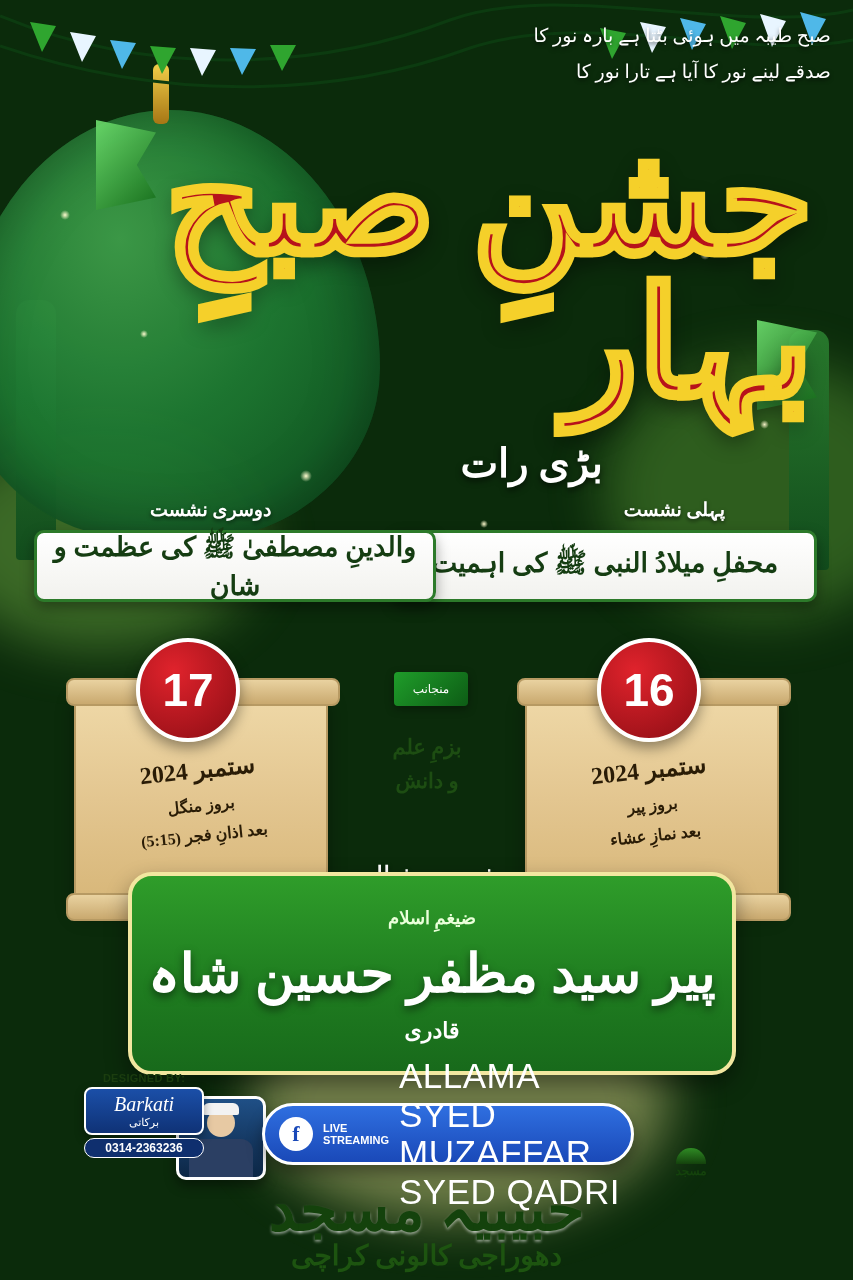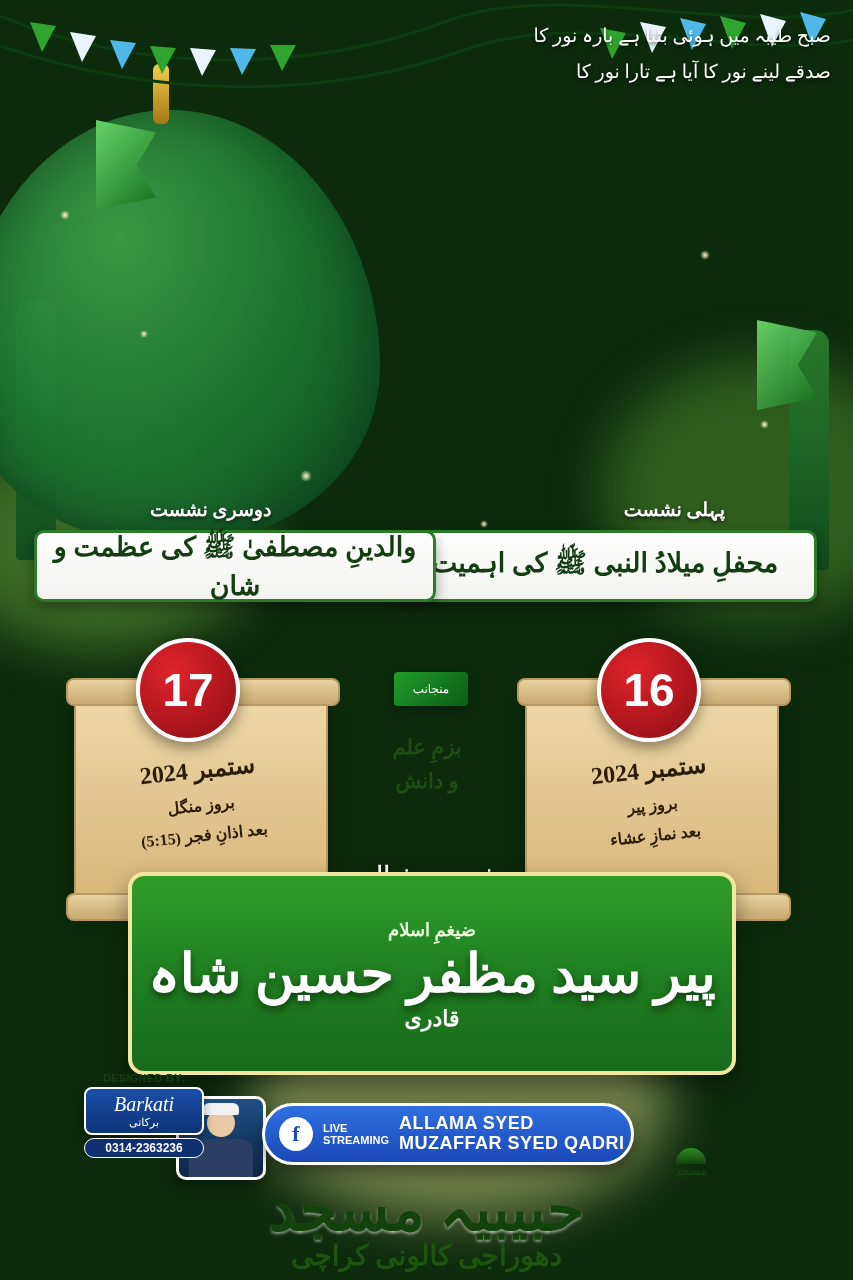--- a/index.html
+++ b/index.html
@@ -114,24 +114,24 @@
   .mid-flag{
     position:absolute;left:394px;top:672px;width:74px;height:34px;
     background:linear-gradient(135deg,#1f9d2a,#0d5c15);border-radius:4px;
     color:#fff;font-size:12px;display:flex;align-items:center;justify-content:center;
     direction:rtl;font-family:"Liberation Serif", serif;
     box-shadow:0 3px 8px rgba(0,0,0,.35);
   }
 
   
   .speaker-panel{
-    position:absolute;left:128px;top:872px;width:600px;height:195px;border-radius:16px;
+    position:absolute;left:128px;top:872px;width:600px;height:195px;border-radius:24px;
     background:linear-gradient(180deg,#2f9d2a 0%,#1f7d20 55%,#186a1b 100%);
     border:4px solid #f2e7a0;box-shadow:0 10px 22px rgba(0,0,0,.4);
-    display:flex;flex-direction:column;align-items:center;justify-content:center;
+    display:flex;flex-direction:column;align-items:center;justify-content:center;gap:12px;
   }
   .khitab{
     position:absolute;left:0;right:0;top:862px;text-align:center;color:#ffffff;
     direction:rtl;font-size:21px;font-weight:bold;font-family:"Liberation Serif", serif;
     text-shadow:0 2px 4px rgba(0,0,0,.5);
   }
   .sp-pre{direction:rtl;color:#eaffda;font-size:18px;font-weight:bold;
     font-family:"Liberation Serif", serif;margin-top:4px;}
   .sp-name{
     direction:rtl;color:#ffffff;font-size:54px;font-weight:bold;line-height:1.15;
@@ -147,21 +147,21 @@
     background:linear-gradient(180deg,#2f6fe0 0%,#1a49b8 100%);
     border:3px solid #ffffff;box-shadow:0 8px 16px rgba(0,0,0,.4);
     display:flex;align-items:center;gap:10px;padding-left:14px;box-sizing:border-box;
   }
   .fb{
     width:34px;height:34px;border-radius:50%;background:#ffffff;color:#1a49b8;
     font-weight:bold;font-size:22px;display:flex;align-items:center;justify-content:center;
     font-family:"Liberation Serif", serif;flex:0 0 auto;
   }
   .livetxt{color:#fff;font-size:11px;font-weight:bold;line-height:1.1;flex:0 0 auto;}
-  .livename{color:#fff;font-size:18px;font-weight:bold;line-height:1.1;letter-spacing:.5px;}
+  .livename{color:#fff;font-size:35px;font-weight:normal;line-height:1.1;letter-spacing:.5px;}
   .speaker-photo{
     position:absolute;left:176px;top:1096px;width:84px;height:78px;border-radius:10px;
     background:linear-gradient(180deg,#1f4f86,#0d2746);
     border:3px solid #ffffff;box-shadow:0 6px 12px rgba(0,0,0,.4);overflow:hidden;
   }
   .sp-head{position:absolute;left:28px;top:10px;width:28px;height:28px;border-radius:50%;background:#e7c9a3;}
   .sp-cap{position:absolute;left:24px;top:4px;width:36px;height:12px;border-radius:6px 6px 2px 2px;background:#f2f2f2;}
   .sp-body{position:absolute;left:10px;top:40px;width:64px;height:40px;border-radius:12px 12px 0 0;background:#2b3f63;}
 
   
@@ -242,20 +242,24 @@
       <polygon points="760,14 786,21 772,47" fill="#e8f5ff"></polygon>
       <polygon points="800,12 826,19 812,45" fill="#4fb8e8"></polygon>
     </g>
   </svg>
 
   <div class="couplet">
     <div>صبح طیبہ میں ہوئی بٹتا ہے بارہ نور کا</div>
     <div>صدقے لینے نور کا آیا ہے تارا نور کا</div>
   </div>
 
+  <div class="title-wrap">
+    <div class="title-main">جشنِ صبحِ بہار</div>
+    <div class="title-sub">بڑی رات</div>
+  </div>
 
   <div class="sess-label" style="right:128px;top:498px;">پہلی نشست</div>
   <div class="sess-box" style="right:36px;top:530px;width:398px;">محفلِ میلادُ النبی ﷺ کی اہمیت</div>
 
   <div class="sess-label" style="left:150px;top:498px;">دوسری نشست</div>
   <div class="sess-box" style="left:34px;top:530px;width:376px;">والدینِ مصطفیٰ ﷺ کی عظمت و شان</div>
 
   <div class="scroll" style="right:74px;top:690px;">
     <div class="scroll-text">
       <span>ستمبر 2024</span>

